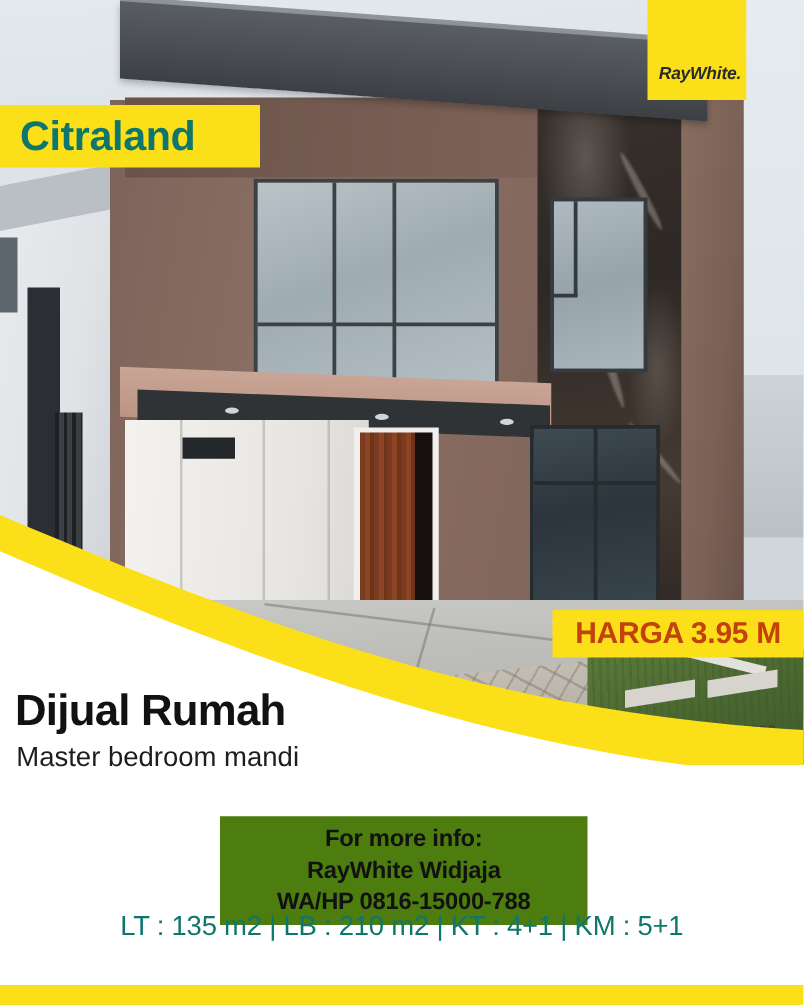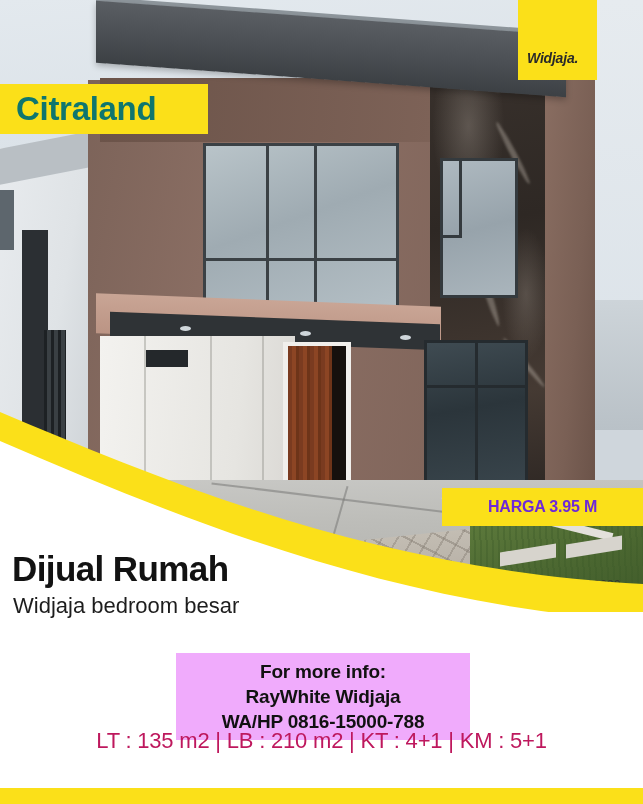--- a/index.html
+++ b/index.html
@@ -242,48 +242,48 @@
     position: absolute; left: 9px; bottom: 14px;
     font-size: 14px; font-weight: bold; font-style: italic;
     color: #2a2a2a; letter-spacing: -0.2px;
   }
   .badge-harga {
     position: absolute; left: 442px; top: 488px; width: 201px; height: 38px;
     background: #fbe019;
     display: flex; align-items: center; justify-content: center;
   }
   .badge-harga span {
-    font-size: 16px; font-weight: bold; color: #6d28d9; letter-spacing: -0.2px; text-align: right;
+    font-size: 24px; font-weight: bold; color: #c2410c; letter-spacing: -0.2px; text-align: right;
   }
 
   
   .headline {
     position: absolute; left: 12px; top: 549px;
     font-size: 35px; font-weight: bold; color: #121212;
     letter-spacing: -0.6px;
   }
   .subline {
     position: absolute; left: 13px; top: 592px;
     font-size: 22px; color: #1d1d1d; line-height: 27px;
     font-weight: 300;
   }
   .contact-box {
     position: absolute; left: 176px; top: 653px; width: 294px; height: 87px;
-    background: #f0abfc;
+    background: #4d7c0f;
     display: flex; flex-direction: column;
     align-items: center; justify-content: center;
   }
   .contact-box div {
     font-size: 19px; font-weight: bold; color: #111; line-height: 25px;
     letter-spacing: -0.2px;
   }
   .specs {
     position: absolute; left: 0; top: 728px; width: 643px;
     text-align: center;
-    font-size: 22px; color: #be185d; font-weight: 300;
+    font-size: 22px; color: #0f766e; font-weight: 300;
     letter-spacing: -0.2px;
   }
   .bottom-bar {
     position: absolute; left: 0; top: 788px; width: 643px; height: 16px;
     background: #fbe019;
   }
 </style>
 </head>
 <body>
 
@@ -364,31 +364,31 @@
   </svg>
   <svg class="white-wave" viewBox="0 0 643 260" preserveAspectRatio="none">
     <path d="M0,46 C190,128 400,212 643,226 L643,260 L0,260 Z" fill="#ffffff"></path>
   </svg>
 
   <div class="badge-citraland">
     <span>Citraland</span>
   </div>
 
   <div class="badge-raywhite">
-    <span>Widjaja.</span>
+    <span>RayWhite.</span>
   </div>
 
   <div class="badge-harga">
     <span>HARGA 3.95 M</span>
   </div>
 
   <div class="headline">Dijual Rumah</div>
 
   <div class="subline">
-    <div>Widjaja bedroom besar</div>
+    <div>Master bedroom mandi</div>
   </div>
 
   <div class="contact-box">
     <div>For more info:</div>
     <div>RayWhite Widjaja</div>
     <div>WA/HP 0816-15000-788</div>
   </div>
 
   <div class="specs">LT : 135 m2 | LB : 210 m2 | KT : 4+1 | KM : 5+1</div>
 

